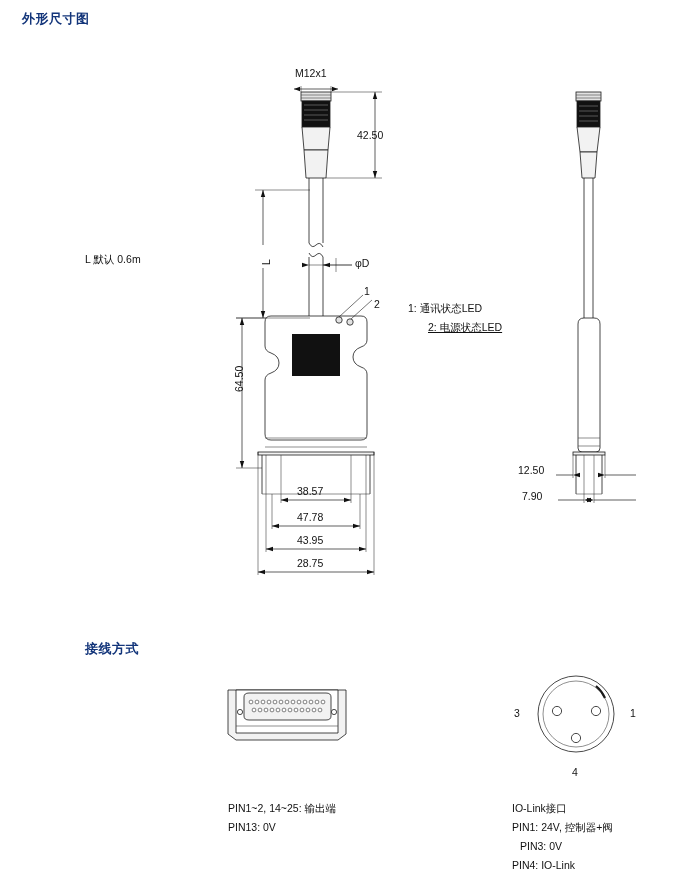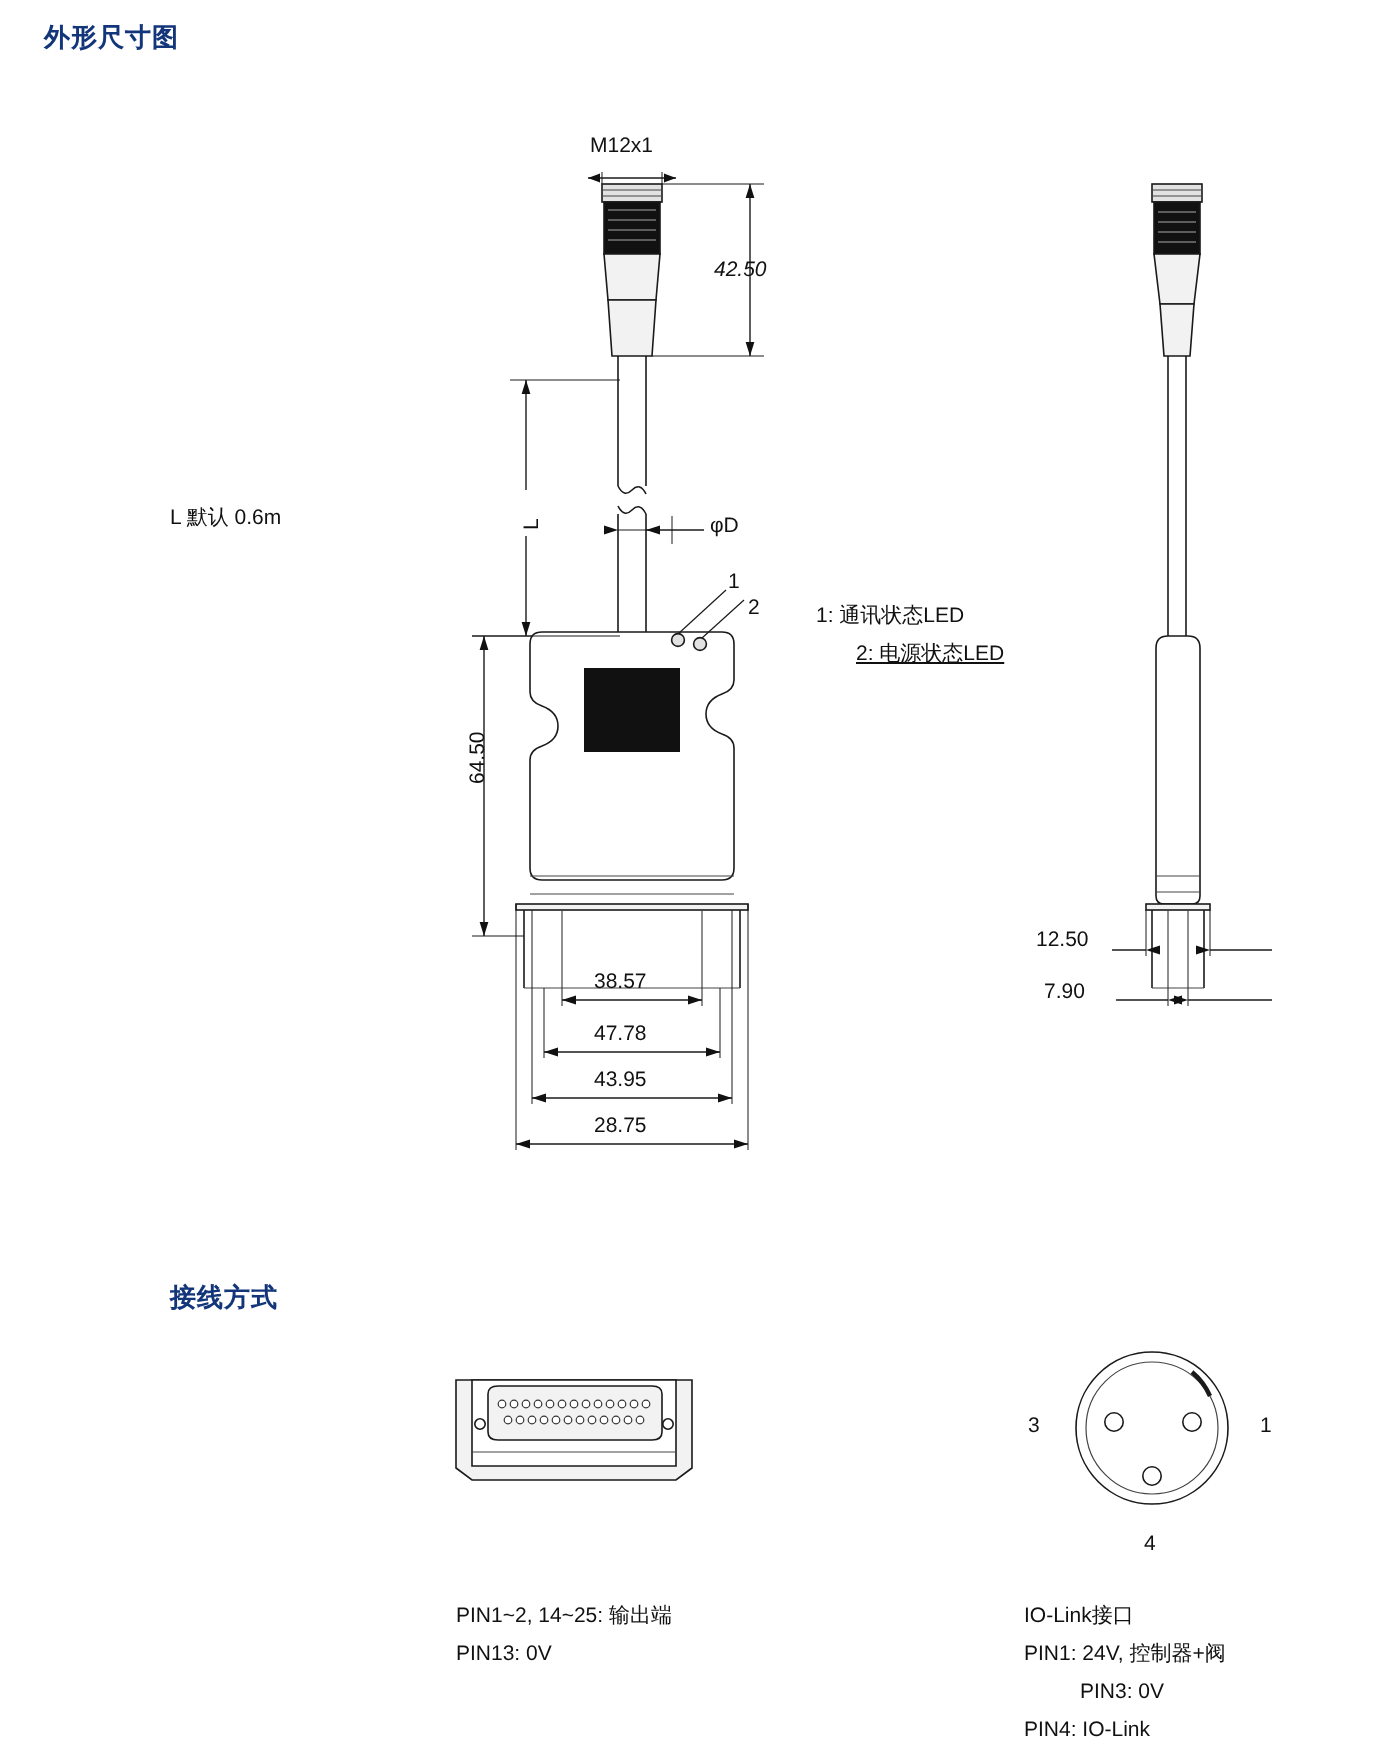--- a/index.html
+++ b/index.html
@@ -224,21 +224,21 @@
       <line x1="584" y1="494" x2="584" y2="503" class="ext"></line>
       <line x1="594" y1="494" x2="594" y2="503" class="ext"></line>
       <line x1="558" y1="500" x2="584" y2="500" class="dim"></line>
       <line x1="594" y1="500" x2="636" y2="500" class="dim"></line>
       <path d="M584,500 l7,-2.2 l0,4.4 z" class="fillblack"></path>
       <path d="M594,500 l-7,-2.2 l0,4.4 z" class="fillblack"></path>
     </g>
   </svg>
 
   <div class="lbl" style="left:258px; top:66px;padding-left:37px;">M12x1</div>
-  <div class="lbl" style="left:357px; top:128px;font-style:italic;">42.50</div>
+  <div class="lbl" style="left:357px; top:128px;">42.50</div>
   <div class="lbl rot" style="left:232px; top:392px;">64.50</div>
   <div class="lbl rot" style="left:259px; top:265px;">L</div>
   <div class="lbl" style="left:355px; top:256px;">φD</div>
   <div class="lbl" style="left:85px; top:252px;">L 默认 0.6m</div>
 
   <div class="lbl" style="left:364px; top:284px;">1</div>
   <div class="lbl" style="left:374px; top:297px;">2</div>
   <div class="lbl" style="left:408px; top:301px;">1: 通讯状态LED</div>
   <div class="lbl" style="left:428px; top:320px;text-decoration:underline;">2: 电源状态LED</div>
 
@@ -302,16 +302,16 @@
 
   <div class="lbl" style="left:514px; top:706px;">3</div>
   <div class="lbl" style="left:630px; top:706px;">1</div>
   <div class="lbl" style="left:572px; top:765px;">4</div>
 
   <div class="lbl" style="left:228px; top:801px;">PIN1~2, 14~25: 输出端</div>
   <div class="lbl" style="left:228px; top:820px;">PIN13: 0V</div>
 
   <div class="lbl" style="left:512px; top:801px;">IO-Link接口</div>
   <div class="lbl" style="left:512px; top:820px;">PIN1: 24V, 控制器+阀</div>
-  <div class="lbl" style="left:512px; top:839px;padding-left:28px;">PIN3: 0V</div>
+  <div class="lbl" style="left:492px; top:839px;padding-left:28px;">PIN3: 0V</div>
   <div class="lbl" style="left:512px; top:858px;">PIN4: IO-Link</div>
 
 </div>
 
 </body></html>

